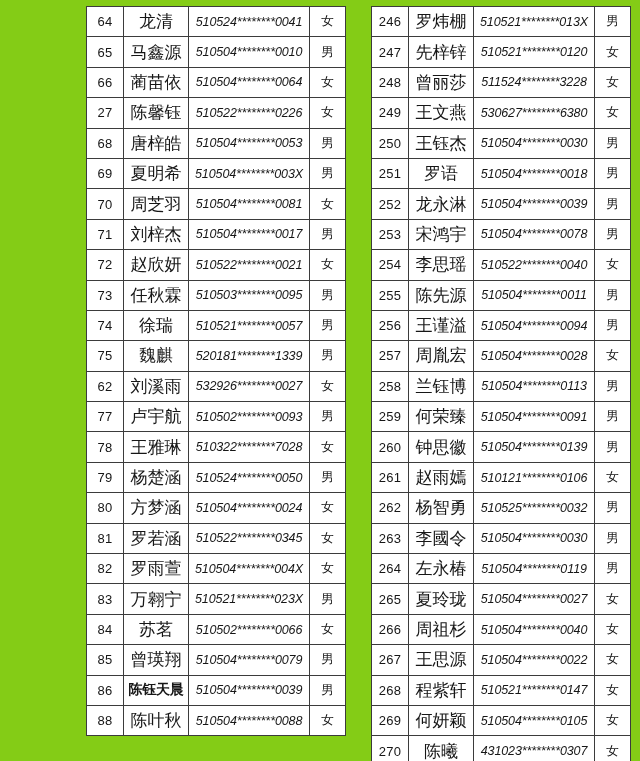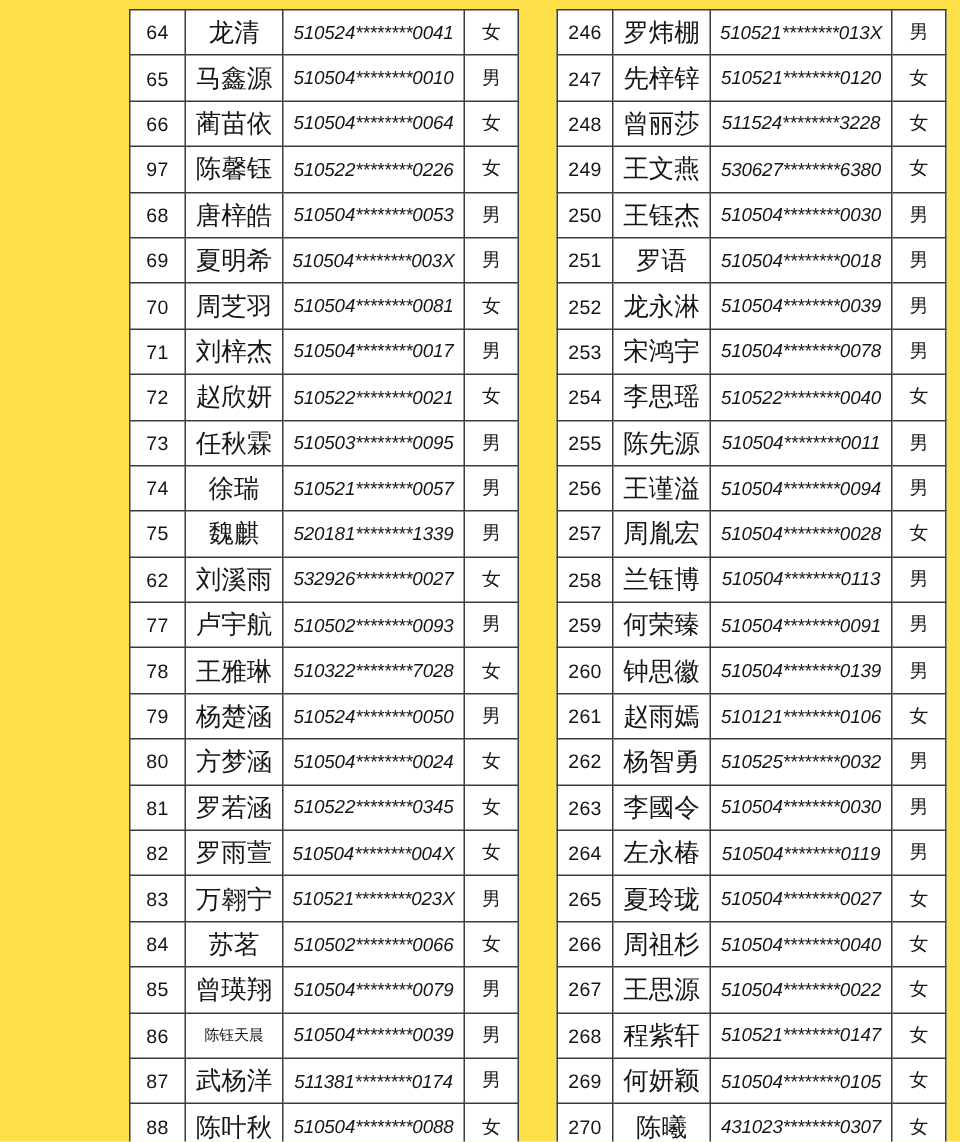--- a/index.html
+++ b/index.html
@@ -12,21 +12,21 @@
     height: 761px;
     background: #ffffff;
     font-family: "Liberation Sans", "DejaVu Sans", sans-serif;
     overflow: hidden;
   }
 
   #page {
     position: relative;
     width: 640px;
     height: 761px;
-    background: #fde047;
+    background: #84cc16;
     box-sizing: border-box;
   }
 
   .tables-wrap {
     display: flex;
     flex-direction: row;
     align-items: flex-start;
     justify-content: flex-start;
     padding-top: 6px;
     padding-left: 86px;
@@ -54,21 +54,21 @@
     overflow: hidden;
   }
 
   
   td.c-idx  { width: 34px;  font-size: 13px; letter-spacing: 0.2px; }
   td.c-name { width: 62px;  font-size: 17px; font-family: "DejaVu Sans", "Liberation Sans", sans-serif; }
   td.c-id   { width: 118px; font-size: 12.5px; letter-spacing: -0.1px; font-style: italic; }
   td.c-sex  { width: 33px;  font-size: 12.5px; font-family: "DejaVu Sans", "Liberation Sans", sans-serif; }
 
   
-  td.c-name.long { font-size: 10px; letter-spacing: -0.2px; }
+  td.c-name.long { font-size: 14px; letter-spacing: -0.2px; font-weight: bold; }
 </style>
 </head>
 <body>
 
 <div id="page">
   <div class="tables-wrap">
 
     <table class="roster left">
       <tbody>
           <tr>
@@ -83,21 +83,21 @@
             <td class="c-id">510504********0010</td>
             <td class="c-sex">男</td>
           </tr>
           <tr>
             <td class="c-idx">66</td>
             <td class="c-name">蔺苗依</td>
             <td class="c-id">510504********0064</td>
             <td class="c-sex">女</td>
           </tr>
           <tr>
-            <td class="c-idx">97</td>
+            <td class="c-idx">27</td>
             <td class="c-name">陈馨钰</td>
             <td class="c-id">510522********0226</td>
             <td class="c-sex">女</td>
           </tr>
           <tr>
             <td class="c-idx">68</td>
             <td class="c-name">唐梓皓</td>
             <td class="c-id">510504********0053</td>
             <td class="c-sex">男</td>
           </tr>
@@ -203,26 +203,20 @@
             <td class="c-id">510504********0079</td>
             <td class="c-sex">男</td>
           </tr>
           <tr>
             <td class="c-idx">86</td>
             <td class="c-name long">陈钰天晨</td>
             <td class="c-id">510504********0039</td>
             <td class="c-sex">男</td>
           </tr>
           <tr>
-            <td class="c-idx">87</td>
-            <td class="c-name">武杨洋</td>
-            <td class="c-id">511381********0174</td>
-            <td class="c-sex">男</td>
-          </tr>
-          <tr>
             <td class="c-idx">88</td>
             <td class="c-name">陈叶秋</td>
             <td class="c-id">510504********0088</td>
             <td class="c-sex">女</td>
           </tr>
         </tbody>
     </table>
 
     <table class="roster right">
       <tbody>

